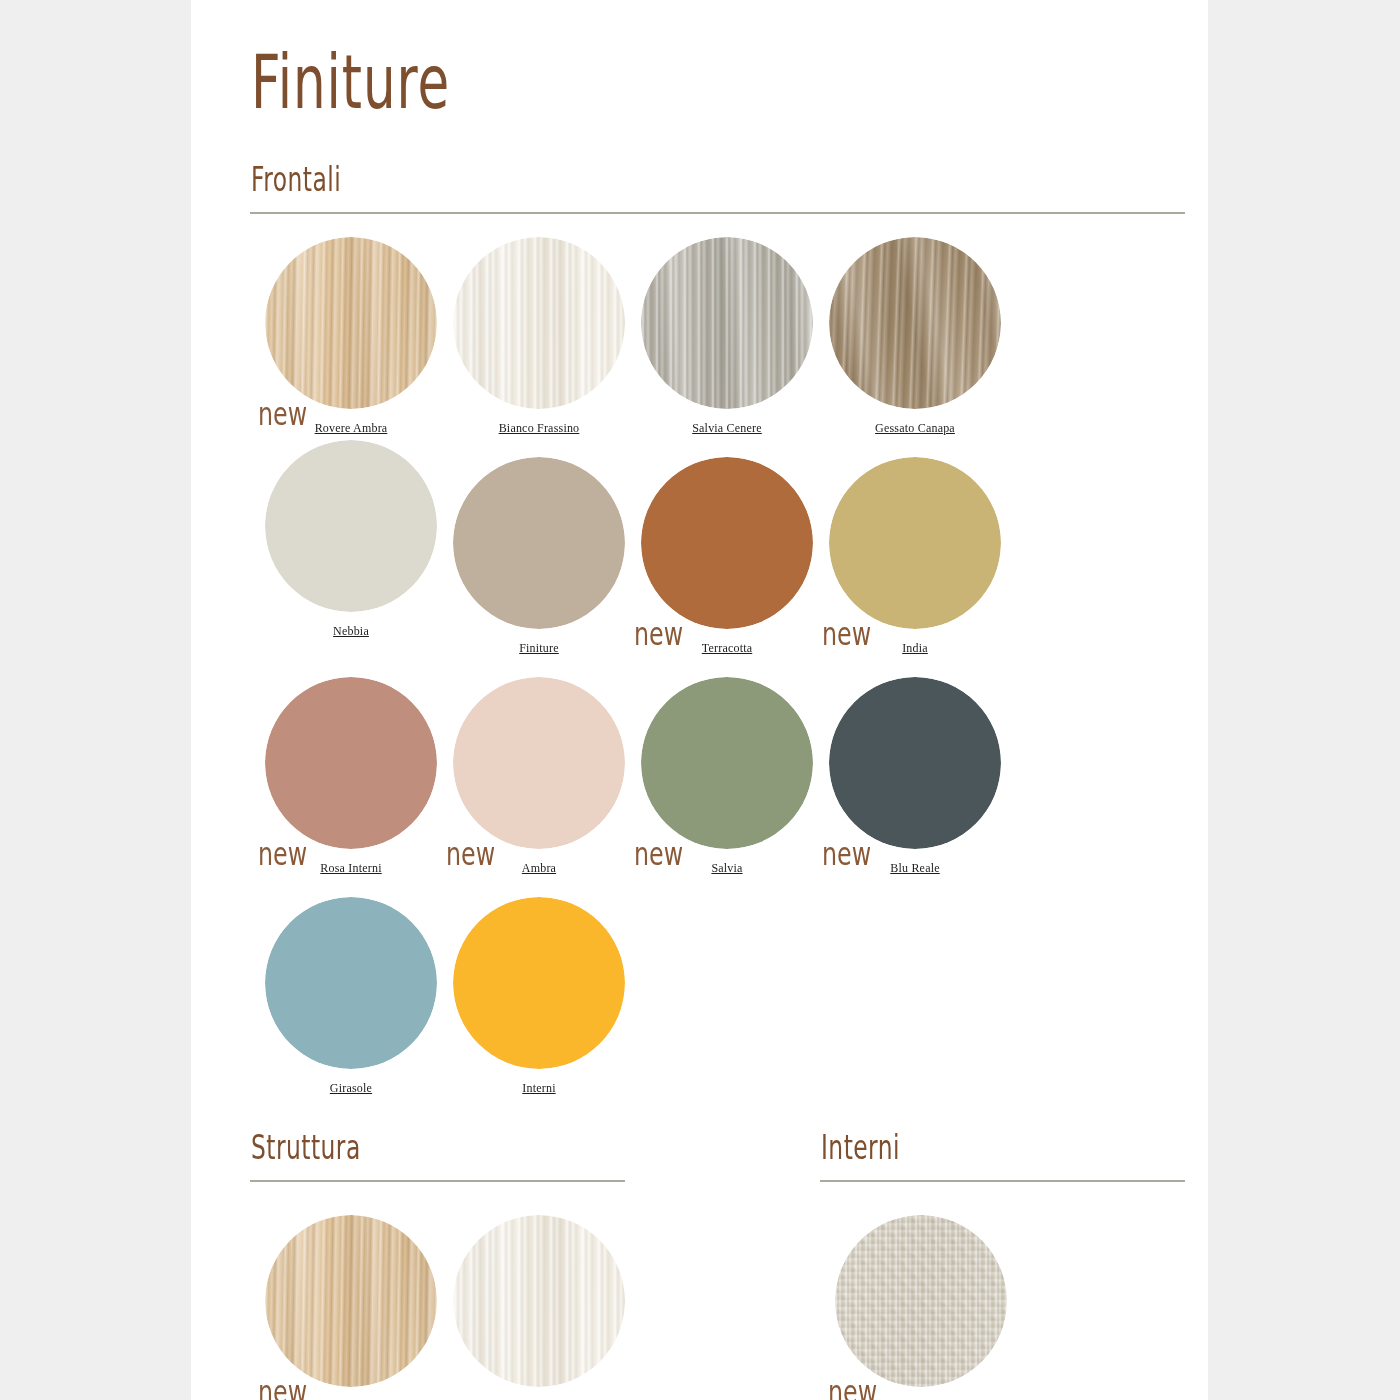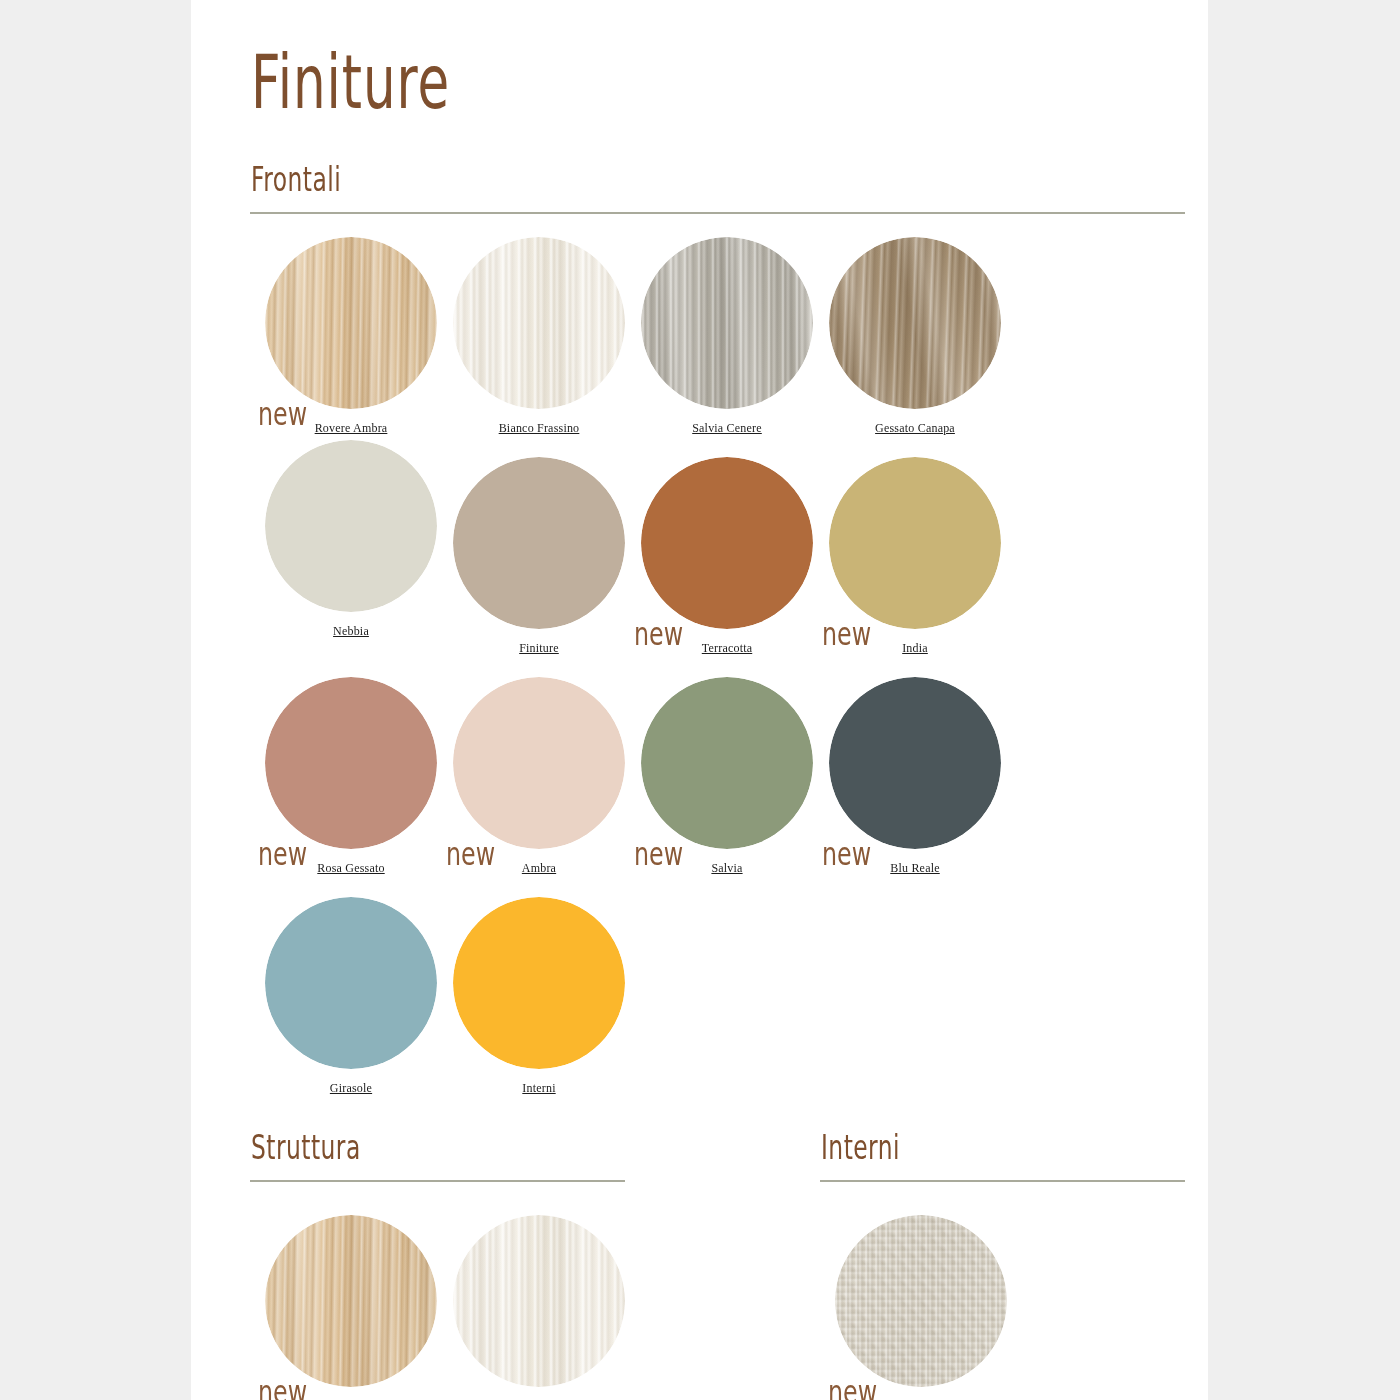--- a/index.html
+++ b/index.html
@@ -230,21 +230,21 @@
           <div class="disc-inner" style="background: rgb(201, 180, 118);"></div>
         </div>
         <div class="badge-new">new</div>
         <div class="sw-label">India</div>
       </div>
       <div class="swatch" style="left: 67px; top: 677px;">
         <div class="disc">
           <div class="disc-inner" style="background: rgb(192, 142, 124);"></div>
         </div>
         <div class="badge-new">new</div>
-        <div class="sw-label">Rosa Gessato</div>
+        <div class="sw-label">Rosa Interni</div>
       </div>
       <div class="swatch" style="left: 255px; top: 677px;">
         <div class="disc">
           <div class="disc-inner" style="background: rgb(234, 211, 197);"></div>
         </div>
         <div class="badge-new">new</div>
         <div class="sw-label">Ambra</div>
       </div>
       <div class="swatch" style="left: 443px; top: 677px;">
         <div class="disc">

